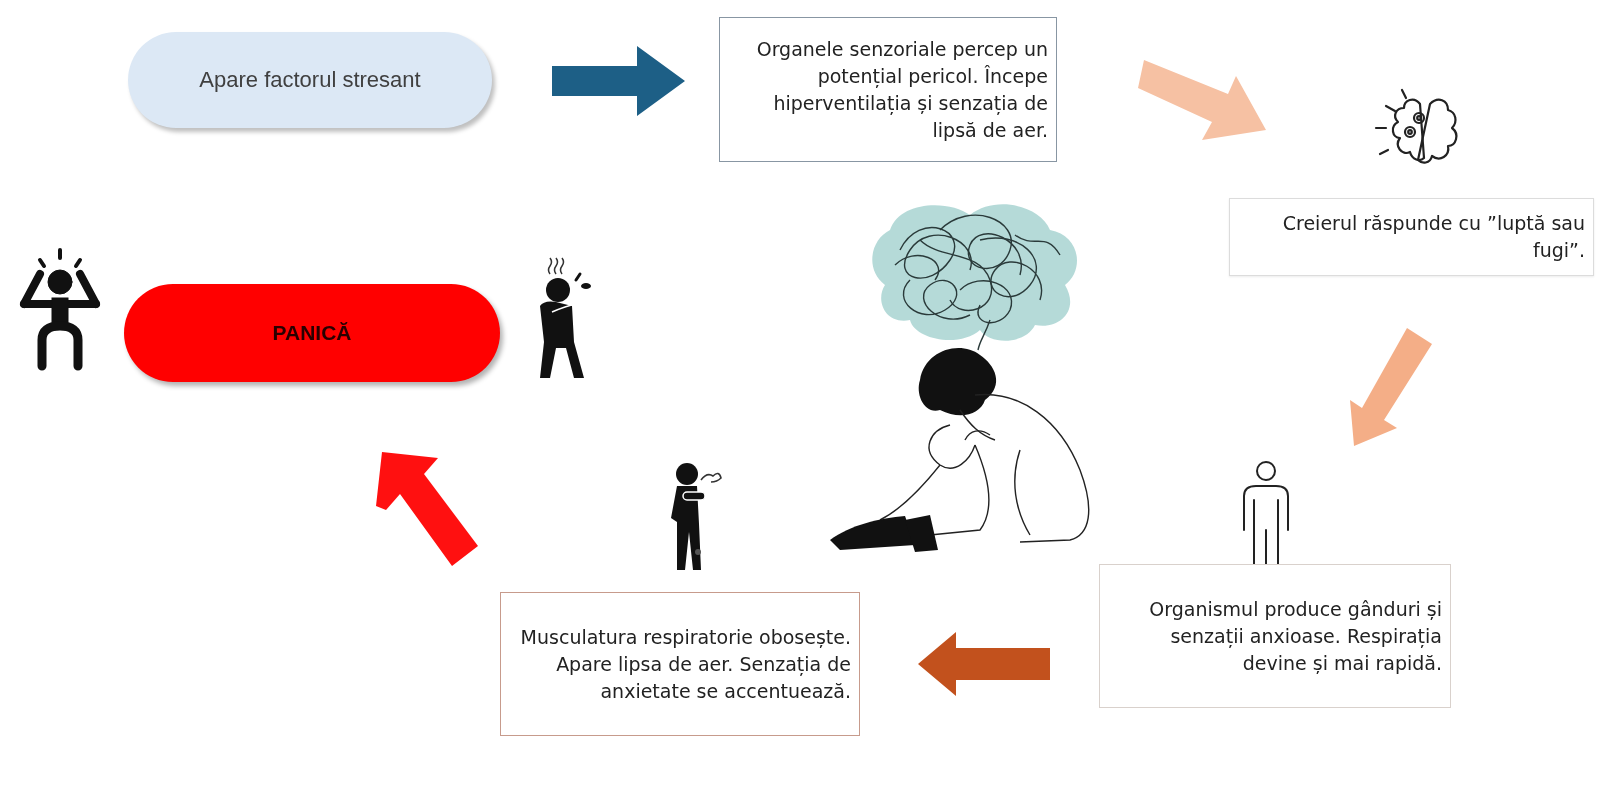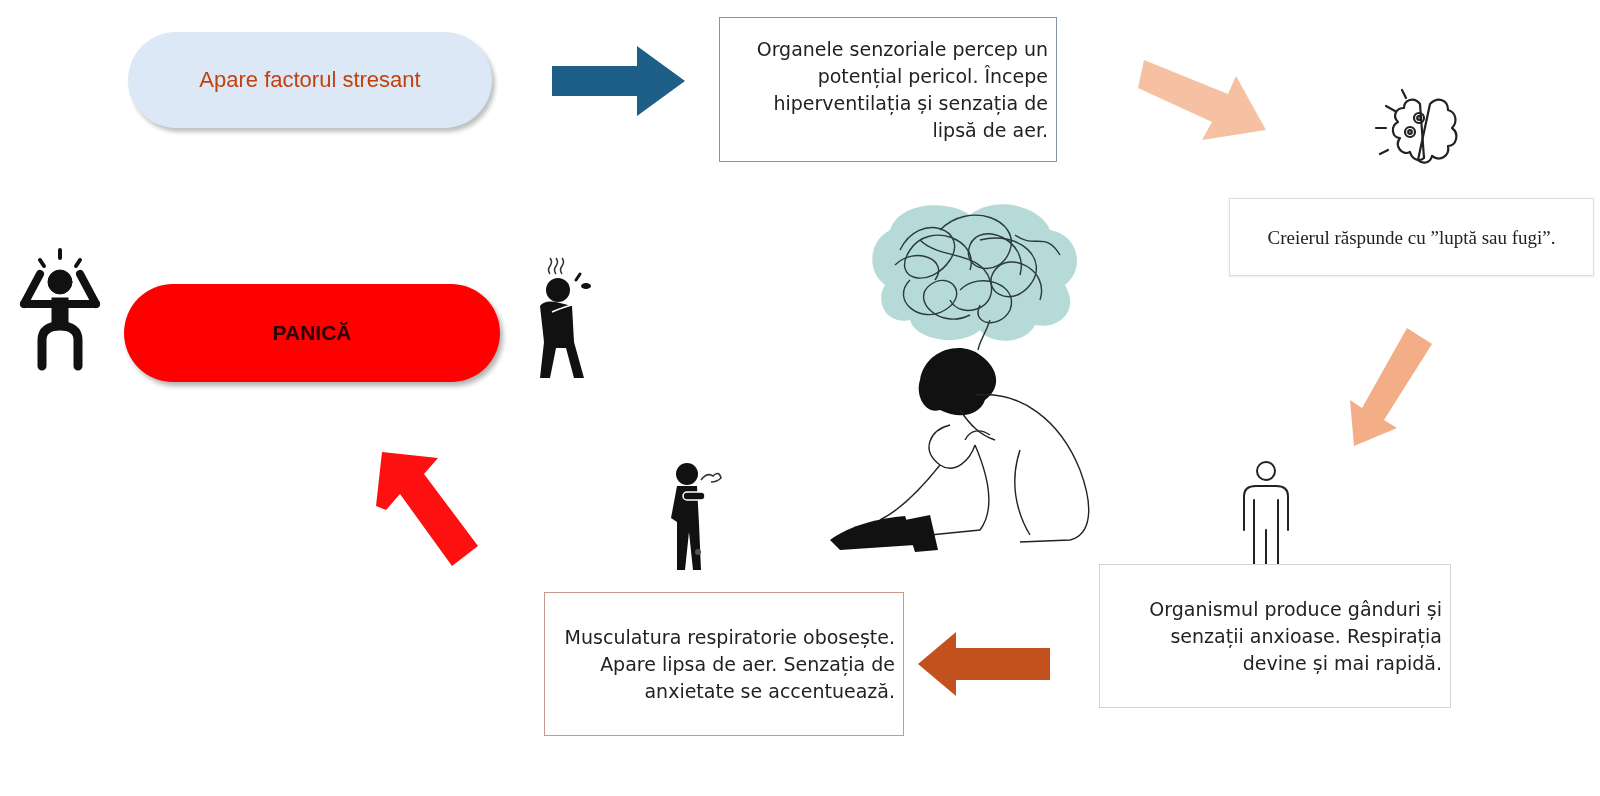--- a/index.html
+++ b/index.html
@@ -4,38 +4,38 @@
   <style>
     html, body { margin: 0; padding: 0; background: #ffffff; }
     body { width: 1600px; height: 796px; position: relative; overflow: hidden;
            font-family: "DejaVu Sans", "Liberation Sans", sans-serif; color: #1a1a1a; }
     .abs { position: absolute; }
     .pill-stress {
       left: 128px; top: 32px; width: 364px; height: 96px;
       background: #dce8f5; border-radius: 48px;
       box-shadow: 3px 4px 4px rgba(0,0,0,0.25);
       display: flex; align-items: center; justify-content: center;
-      font-size: 22px; font-family: "Liberation Sans", sans-serif; color: #c2410c;
+      font-size: 22px; font-family: "Liberation Sans", sans-serif; color: #404040;
     }
     .pill-panic {
       left: 124px; top: 284px; width: 376px; height: 98px;
       background: #ff0000; border-radius: 49px;
       box-shadow: 3px 4px 5px rgba(0,0,0,0.3);
       display: flex; align-items: center; justify-content: center;
       font-size: 21px; font-weight: bold; font-family: "Liberation Sans", sans-serif; color: #2a0000;
     }
     .box {
       background: #fff; display: flex; align-items: center; justify-content: center;
       text-align: right; font-size: 19px; line-height: 27px; color: #222;
       box-sizing: border-box; padding: 4px 8px;
     }
     .box-1 { left: 719px; top: 17px; width: 338px; height: 145px; border: 1.5px solid #8896a3; }
-    .box-2 { left: 1229px; top: 198px; width: 365px; height: 78px; border: 1px solid #dcdcdc; box-shadow: 0 1px 2px rgba(0,0,0,0.08); font-family: Liberation Serif, serif; }
+    .box-2 { left: 1229px; top: 198px; width: 365px; height: 78px; border: 1px solid #dcdcdc; box-shadow: 0 1px 2px rgba(0,0,0,0.08); }
     .box-3 { left: 1099px; top: 564px; width: 352px; height: 144px; border: 1px solid #d9d1cc; }
-    .box-4 { left: 544px; top: 592px; width: 360px; height: 144px; border: 1.5px solid #c79b8c; }
+    .box-4 { left: 500px; top: 592px; width: 360px; height: 144px; border: 1.5px solid #c79b8c; }
     svg { position: absolute; overflow: visible; }
   </style>
 </head>
 <body>
 
 <div class="abs pill-stress">
   <span>Apare factorul stresant</span>
 </div>
 
 <svg style="left:552px;top:46px;" width="135" height="70" viewBox="0 0 135 70">

